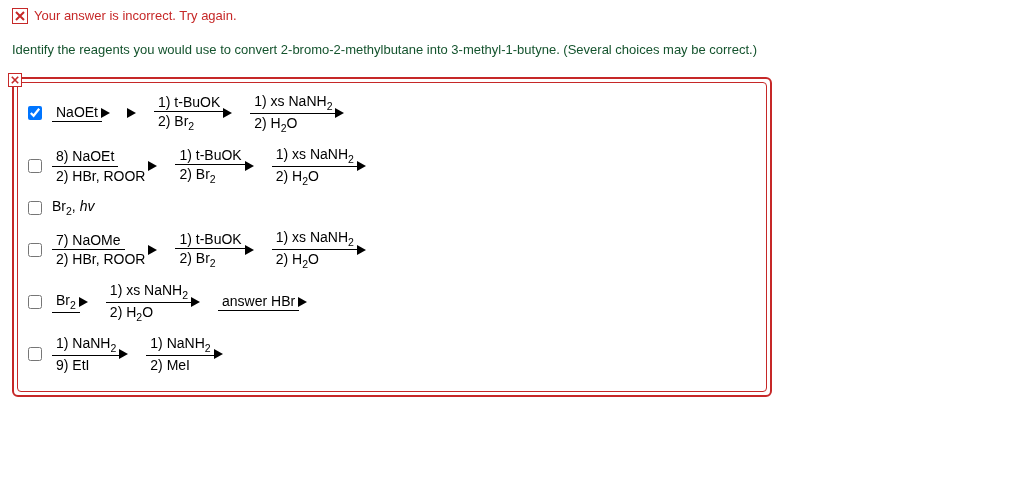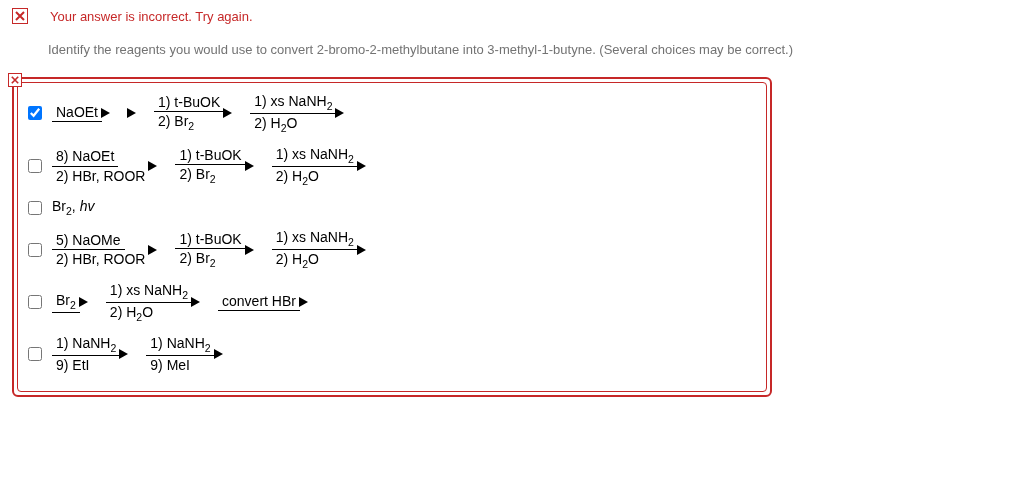--- a/index.html
+++ b/index.html
@@ -5,40 +5,38 @@
     * { margin: 0; padding: 0; box-sizing: border-box; }
     body {
       font-family: Verdana, Arial, sans-serif;
       font-size: 13px;
       color: #000;
       padding: 8px 12px;
       background: #fff;
     }
     .feedback-bar {
       display: flex;
-      align-items: center;
-      gap: 22px;
+      gap: 6px;
       margin-bottom: 18px;
     }
     .x-icon-box {
       width: 16px;
       height: 16px;
       border: 1.5px solid #c62828;
       display: flex;
       align-items: center;
       justify-content: center;
       flex-shrink: 0;
     }
     .x-icon-box svg { display: block; }
     .feedback-text { color: #c62828; font-size: 13px; }
     .question-text {
       margin-bottom: 20px;
-      color: #737373;
+      color: #14532d;
       font-size: 13px;
-      margin-left: 36px;
     }
     .answer-wrap {
       position: relative;
       display: inline-block;
     }
     .answer-x {
       position: absolute;
       left: -4px;
       top: -4px;
       width: 14px;
@@ -201,21 +199,21 @@
       </div>
       <div class="opt-row">
         <input type="checkbox" class="cb" style="">
         <div class="plain-text">Br<sub>2</sub>, <span class="italic">hv</span></div>
       </div>
       <div class="opt-row">
         <input type="checkbox" class="cb" style="">
         <div class="reactions">
           <div class="rarrow">
             <div class="rarrow-body">
-              <div class="rarrow-top">5) NaOMe</div>
+              <div class="rarrow-top">7) NaOMe</div>
               <div class="rarrow-bottom">2) HBr, ROOR</div>
             </div>
             <div class="rarrow-head"></div>
           </div>
           <div class="rarrow">
             <div class="rarrow-body">
               <div class="rarrow-top">1) t-BuOK</div>
               <div class="rarrow-bottom">2) Br<sub>2</sub></div>
             </div>
             <div class="rarrow-head"></div>
@@ -240,40 +238,40 @@
           </div>
           <div class="rarrow">
             <div class="rarrow-body">
               <div class="rarrow-top">1) xs NaNH<sub>2</sub></div>
               <div class="rarrow-bottom">2) H<sub>2</sub>O</div>
             </div>
             <div class="rarrow-head"></div>
           </div>
           <div class="rarrow">
             <div class="rarrow-body">
-              <div class="rarrow-top">convert HBr</div>
+              <div class="rarrow-top">answer HBr</div>
             </div>
             <div class="rarrow-head"></div>
           </div>
         </div>
       </div>
       <div class="opt-row">
         <input type="checkbox" class="cb" style="">
         <div class="reactions">
           <div class="rarrow">
             <div class="rarrow-body">
               <div class="rarrow-top">1) NaNH<sub>2</sub></div>
               <div class="rarrow-bottom">9) EtI</div>
             </div>
             <div class="rarrow-head"></div>
           </div>
           <div class="rarrow">
             <div class="rarrow-body">
               <div class="rarrow-top">1) NaNH<sub>2</sub></div>
-              <div class="rarrow-bottom">9) MeI</div>
+              <div class="rarrow-bottom">2) MeI</div>
             </div>
             <div class="rarrow-head"></div>
           </div>
         </div>
       </div>
     </div>
 </div>
 
 
 

